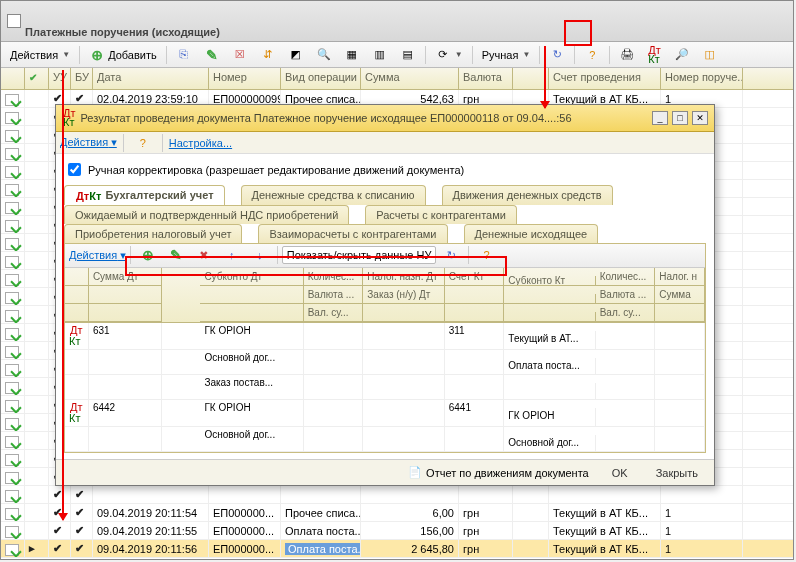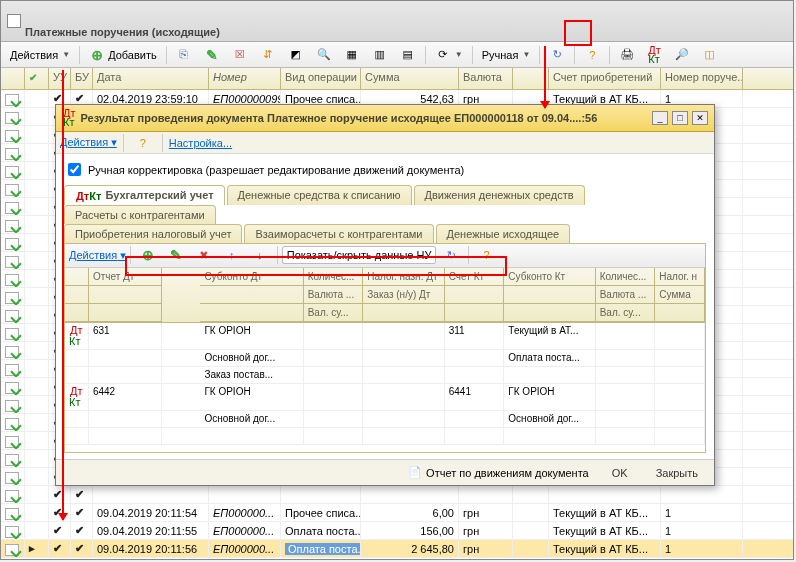--- a/index.html
+++ b/index.html
@@ -31,27 +31,27 @@
 .row-icon::before { content: ''; position: absolute; left: 0; top: 2px; width: 12px; height: 10px; background: #fff; border: 1px solid #aaa; }
 .row-icon::after { content: ''; position: absolute; right: 0; bottom: 0; width: 6px; height: 6px; border: 2px solid #3a3; border-top: none; border-left: none; transform: rotate(45deg); }
 .check { color: #222; font-weight: bold; }
 
 .red-box { position: absolute; border: 2px solid #e00; pointer-events: none; z-index: 50; }
 .red-arrow { position: absolute; width: 2px; background: #e00; z-index: 49; }
 .red-arrow::after { content: ''; position: absolute; bottom: -1px; left: -4px; width: 0; height: 0; border-left: 5px solid transparent; border-right: 5px solid transparent; border-top: 8px solid #e00; }
 
 .modal { position: absolute; left: 55px; top: 104px; width: 660px; height: 382px; background: #fff; border: 1px solid #777; box-shadow: 3px 3px 8px rgba(0,0,0,0.3); z-index: 20; display: flex; flex-direction: column; }
 .modal-title { background: linear-gradient(#fbe79a,#f4d562); padding: 3px 6px; display: flex; align-items: center; gap: 4px; border-bottom: 1px solid #c0a030; }
-.modal-title-text { font-weight: bold; flex: 1; color: #443; overflow: hidden; white-space: nowrap; }
+.modal-title-text { font-weight: normal; flex: 1; color: #443; overflow: hidden; white-space: nowrap; }
 .winbtn { width: 16px; height: 14px; background: #eee; border: 1px solid #888; display: inline-flex; align-items: center; justify-content: center; font-size: 9px; cursor: pointer; }
 .modal-toolbar { background: #f5f3e8; padding: 2px 4px; border-bottom: 1px solid #ddd; display: flex; align-items: center; gap: 4px; height: 22px; }
 .link-text { color: #0066cc; text-decoration: underline; cursor: pointer; }
 .modal-body { padding: 6px 8px; flex: 1; display: flex; flex-direction: column; overflow: hidden; }
 .cbrow { display: flex; align-items: center; gap: 4px; margin-bottom: 6px; }
-.tabs { display: flex; flex-wrap: wrap; gap: 2px; }
+.tabs { display: flex; flex-wrap: wrap; gap: 16px; }
 .tab { background: linear-gradient(#f8f4dc,#f0e8c0); border: 1px solid #c8bc80; border-bottom: none; border-radius: 4px 4px 0 0; padding: 3px 10px; cursor: pointer; color: #554; }
 .tab.active { background: #fff; font-weight: bold; }
 .tabrow2 { margin-top: 0; }
 .tab-content { border: 1px solid #c8bc80; background: #0f172a; flex: 1; display: flex; flex-direction: column; overflow: hidden; }
 .inner-toolbar { background: linear-gradient(#fafafa,#ececec); padding: 2px 4px; border-bottom: 1px solid #ccc; display: flex; align-items: center; gap: 2px; height: 24px; }
 .inner-grid-hdr { display: flex; flex-direction: column; background: linear-gradient(#f8f6e8,#f0ecc8); border-bottom: 1px solid #c0b880; }
 .ihdr-row { display: flex; height: 18px; }
 .ih-cell { border-right: 1px solid #c0b880; border-bottom: 1px solid #c0b880; padding: 1px 4px; overflow: hidden; white-space: nowrap; color: #665; font-size: 10px; display: flex; align-items: center; }
 .inner-grid-body { flex: 1; overflow: auto; background: #fff; }
 .igr-row { display: flex; border-bottom: 1px solid #eee; }
@@ -61,35 +61,35 @@
 .dtkt .kt { color: #060; }
 .modal-footer { background: #f5f3e8; border-top: 1px solid #ccc; padding: 3px 6px; display: flex; justify-content: flex-end; gap: 8px; align-items: center; height: 26px; }
 .btn { padding: 2px 10px; cursor: pointer; color: #333; }
 .cell-sel { background: #6a9edb; color: #fff; padding: 0 3px; }
 
 .c-icon   { width: 24px; }
 .c-mark   { width: 24px; }
 .c-uu     { width: 22px; }
 .c-bu     { width: 22px; }
 .c-date   { width: 116px; }
-.c-num    { width: 72px; font-style: italic; }
+.c-num    { width: 72px; }
 .c-op     { width: 80px; }
 .c-sum    { width: 98px; }
 .c-cur    { width: 54px; }
 .c-blank  { width: 36px; }
 .c-org    { width: 112px; }
 .c-nord   { width: 82px; }
 
 .ic-ind  { width: 24px; }
 .ic-acdt { width: 74px; }
 .ic-sub  { width: 104px; margin-left: 38px; }
 .ic-qty  { width: 60px; }
 .ic-tax  { width: 82px; }
 .ic-ackt { width: 60px; }
-.ic-subk { width: 92px; }
+.ic-subk { width: 92px; margin-top: 8px; }
 .ic-qtyk { width: 60px; }
 .ic-taxk { width: 50px; }
 </style>
 </head>
 <body>
 
 <div class="main-window">
   <div class="title-bar">
     <span class="icon-doc"></span>
     <span class="title-bar-text">Платежные поручения (исходящие)</span>
@@ -170,21 +170,21 @@
     <div class="gh-cell c-icon"></div>
     <div class="gh-cell c-mark"><span class="icn-green" style="font-size:10px">✔</span></div>
     <div class="gh-cell c-uu">УУ</div>
     <div class="gh-cell c-bu">БУ</div>
     <div class="gh-cell c-date">Дата</div>
     <div class="gh-cell c-num">Номер</div>
     <div class="gh-cell c-op">Вид операции</div>
     <div class="gh-cell c-sum">Сумма</div>
     <div class="gh-cell c-cur">Валюта</div>
     <div class="gh-cell c-blank"></div>
-    <div class="gh-cell c-org">Счет приобретений</div>
+    <div class="gh-cell c-org">Счет проведения</div>
     <div class="gh-cell c-nord">Номер поруче...</div>
   </div>
 
   <div class="grid-body" id="grid-body">
       <div class="grid-row">
         <div class="gr-cell c-icon">
           <span class="row-icon"></span>
         </div>
         <div class="gr-cell c-mark">
           <span class="check"></span>
@@ -685,20 +685,21 @@
     </div>
 
     <div class="red-box" style="left:69px; top:151px; width:382px; height:20px;"></div>
 
     <div class="tabs">
       <div class="tab active"><span class="dtkt" style="display:inline-block;vertical-align:middle"><span class="dt">Дт</span><span class="kt">Кт</span></span> <span>Бухгалтерский учет</span></div>
       <div class="tab">Денежные средства к списанию</div>
       <div class="tab">Движения денежных средств</div>
     </div>
     <div class="tabs tabrow2">
+      <div class="tab">Ожидаемый и подтвержденный НДС приобретений</div>
       <div class="tab">Расчеты с контрагентами</div>
     </div>
     <div class="tabs tabrow2">
       <div class="tab">Приобретения налоговый учет</div>
       <div class="tab">Взаиморасчеты с контрагентами</div>
       <div class="tab">Денежные исходящее</div>
     </div>
 
     <div class="tab-content">
       <div class="inner-toolbar">
@@ -726,21 +727,21 @@
           </span>
         <span class="sep"></span>
         <span class="tbtn">
             <span class="icn icn-orange">?</span>
           </span>
       </div>
 
       <div class="inner-grid-hdr">
         <div class="ihdr-row">
           <div class="ih-cell ic-ind"></div>
-          <div class="ih-cell ic-acdt">Отчет Дт</div>
+          <div class="ih-cell ic-acdt">Сумма Дт</div>
           <div class="ih-cell ic-sub">Субконто Дт</div>
           <div class="ih-cell ic-qty">Количес...</div>
           <div class="ih-cell ic-tax">Налог. назн. Дт</div>
           <div class="ih-cell ic-ackt">Счет Кт</div>
           <div class="ih-cell ic-subk">Субконто Кт</div>
           <div class="ih-cell ic-qtyk">Количес...</div>
           <div class="ih-cell ic-taxk">Налог. н</div>
         </div>
         <div class="ihdr-row">
           <div class="ih-cell ic-ind"></div>

